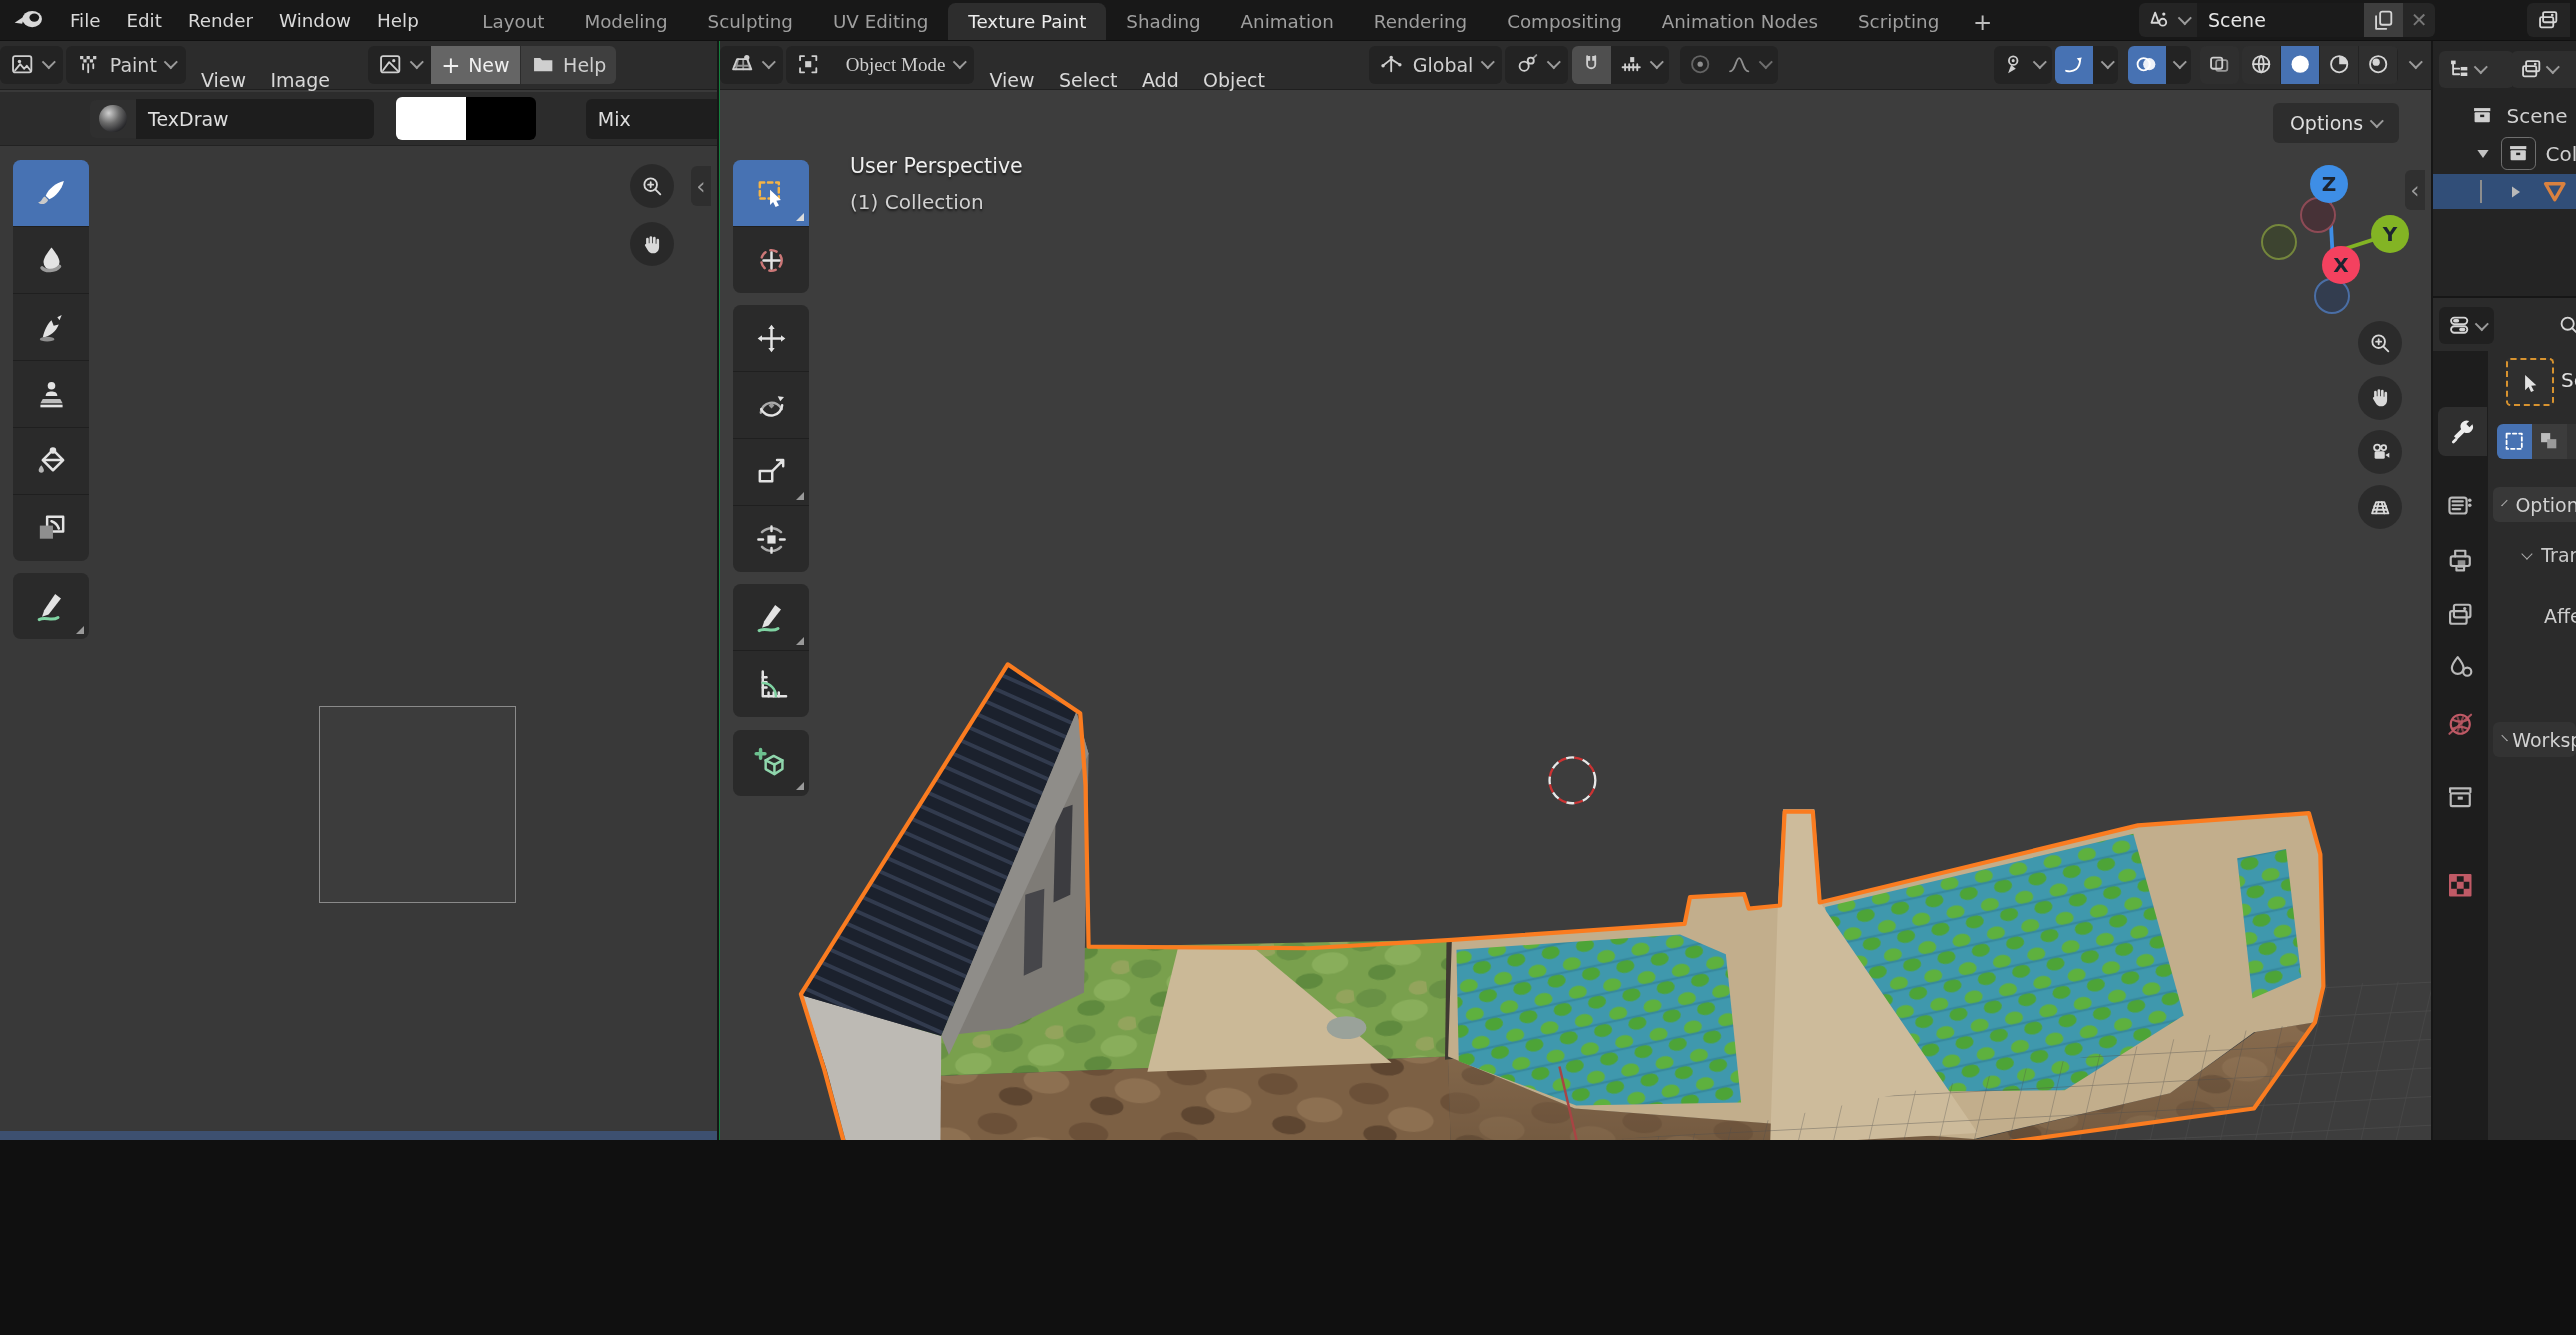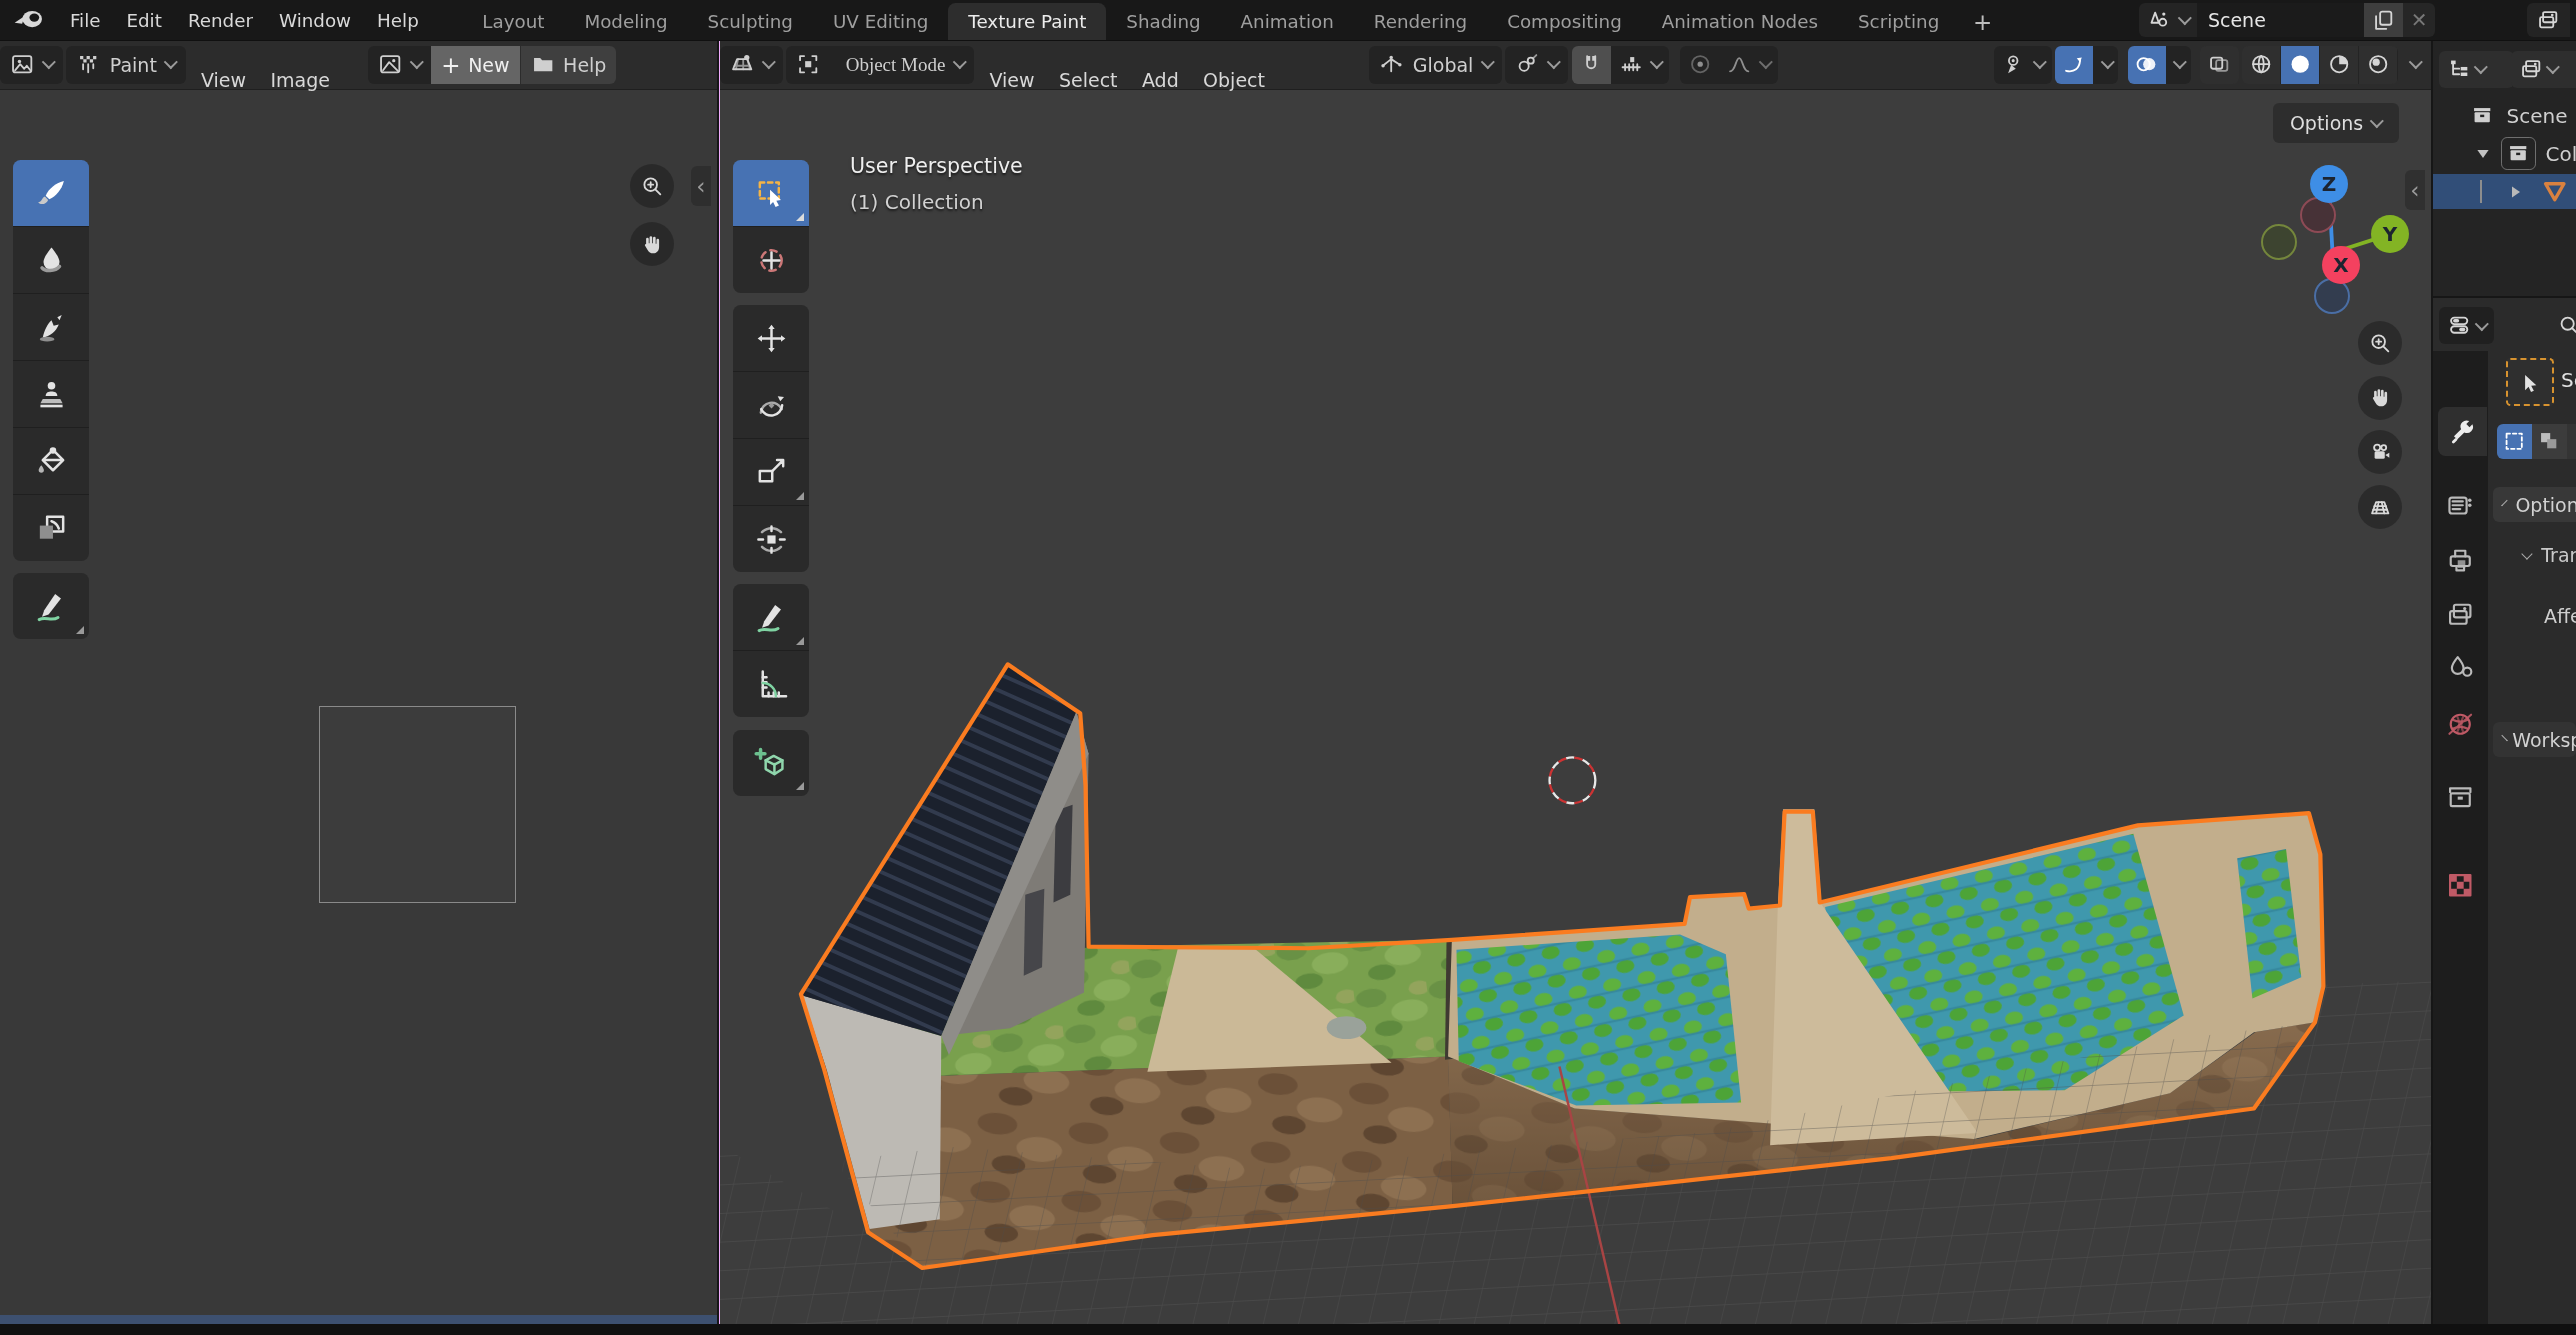--- a/index.html
+++ b/index.html
@@ -1,17 +1,17 @@
 <!DOCTYPE html>
 <html style="font-size:12.2px"><head>
 <meta charset="utf-8">
 <style>
   html,body{margin:0;padding:0;background:#101010;overflow:hidden;}
-  #app{position:relative;width:2576px;height:1324px;font-family:"DejaVu Sans",sans-serif;color:#d6d6d6;
-       font-size:19px;user-select:none;overflow:hidden;background:#f0abfc;}
+  #app{position:relative;width:2576px;height:1140px;font-family:"DejaVu Sans",sans-serif;color:#d6d6d6;
+       font-size:19px;user-select:none;overflow:hidden;background:#15803d;}
   .nw{white-space:nowrap;}
   svg.i{width:24.4px;height:24.4px;stroke:currentColor;fill:none;stroke-width:1.8;stroke-linecap:round;stroke-linejoin:round;flex:none;}
   .chv{display:inline-block;width:7.6px;height:7.6px;border-right:2px solid #9b9b9b;border-bottom:2px solid #9b9b9b;
        transform:rotate(45deg);margin-left:9.2px;margin-top:-4.6px;flex:none;}
   
   #topbar{position:absolute;left:0;top:0;width:100%;height:40px;background:#181818;display:flex;align-items:center;
           border-bottom:1.5px solid #101010;z-index:50;}
   .tmenu{padding:0 13px;font-size:18.3px;color:#d9d9d9;}
   #tabs{display:flex;align-items:flex-end;height:40px;margin-left:30.5px;}
   .tab{padding:0 20px;height:37px;display:flex;align-items:center;font-size:18.3px;color:#9f9f9f;border-radius:7.6px 7.6px 0 0;}
@@ -187,20 +187,33 @@
         <span class="nw">New</span>
       </div>
       <div class="hbtn" style="border-radius:0 6.1px 6.1px 0;background:#3f3f3f;">
         <svg class="i" viewBox="0 0 24 24">
             <path d="M3 6h6l2 2.2h10V19H3z" fill="currentColor" stroke="none"></path>
           </svg>
         <span class="nw" style="margin-left:7.6px;">Help</span>
       </div>
     </div>
 
+    <div class="toolrow" id="ie-toolrow">
+      <div style="display:flex;align-items:center;margin-left:90px;">
+        <div class="hbtn" style="border-radius:6.1px 0 0 6.1px;margin-right:0;padding:0 9.2px;background:#2f2f2f;">
+          <div class="sphere"></div>
+        </div>
+        <div class="field nw" id="texdraw">TexDraw</div>
+        <div id="swatches">
+          <div id="swatch-w"></div>
+          <div id="swatch-b"></div>
+        </div>
+        <div class="field nw" id="mix">Mix</div>
+      </div>
+    </div>
 
     <div class="rail">
       <div class="rgroup">
         <div class="rbtn active" title="Draw">
           <svg viewBox="0 0 24 24">
               <path d="M20.5 3.5c-6 1.5-10.5 5.5-12.5 10l2.5 2.5c4.5-2 8.5-6.5 10-12.5z" fill="#fff" stroke="none"></path>
               <path d="M7.5 14c-2.2.8-2 3.8-4.7 4 1.8 2.2 5.8 1.4 6.9-1.6z" fill="#c9c9c9" stroke="none"></path>
             </svg>
         </div>
         <div class="rbtn" title="Soften">

